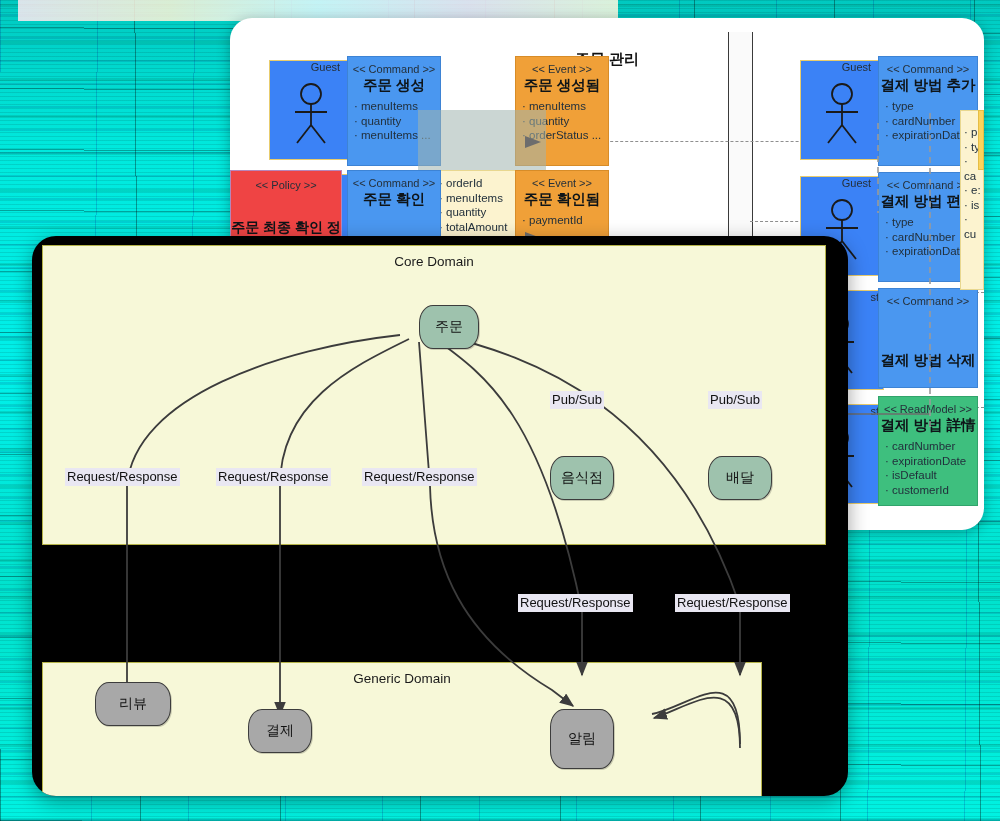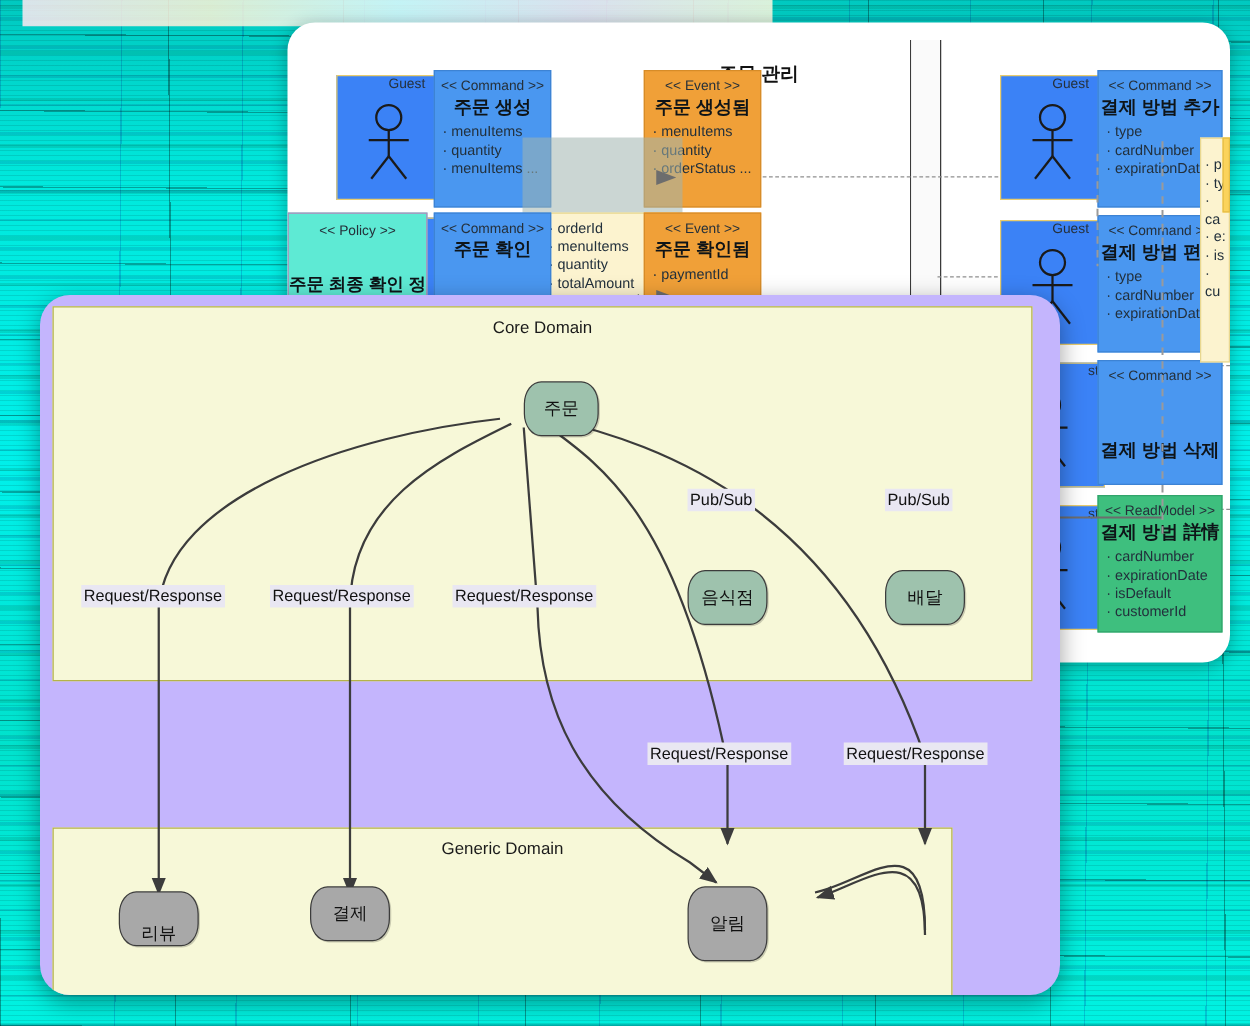--- a/index.html
+++ b/index.html
@@ -63,34 +63,34 @@
   .sticky{ position:absolute; font-size:11.5px; color:#20303c; }
   .sticky .stereo{ display:block; text-align:center; font-size:11px; color:#25303a; }
   .sticky .stname{ display:block; text-align:center; font-weight:bold; font-size:14.5px; color:#0e1418; margin-top:1px; }
   .sticky ul{ margin:4px 0 0 6px; padding:0; list-style:none; }
   .sticky ul li{ font-size:11.5px; line-height:14.5px; color:#22303c; }
   .sticky ul li::before{ content:"· "; }
 
   .s-actor { background:#3b82f6; border:1px solid #e8cc6d;padding-left:29px; }
   .s-cmd   { background:#4a97f0; border:1px solid #3d83d4; }
   .s-evt   { background:#f0a038; border:1px solid #d78c28; }
-  .s-pol   { background:#5eead4; border:1px solid #b786ba; }
+  .s-pol   { background:#ef4444; border:1px solid #b786ba; }
   .s-agg   { background:#fbd35b; border:1px solid #e5bd45; }
   .s-aggbody{ background:#fcf3cf; border:1px solid #e8d78f; }
   .s-read  { background:#3ebf7e; border:1px solid #31a46b; }
   .s-ghost { background:rgba(160,180,175,.55); }
 
   .actor-fig{ position:absolute; left:50%; transform:translateX(-50%); }
   .dashed-h{ position:absolute; height:0; border-top:1.6px dashed #8f8f8f; }
   .vline{ position:absolute; width:0; border-left:1.4px solid #3a3a3a; }
 
   
   #fg-card{
     position:absolute; left:32px; top:236px; width:816px; height:560px;
-    background:#c4b5fd; border-radius:24px;
+    background:#000000; border-radius:24px;
     box-shadow:0 6px 20px rgba(0,0,0,.38);
     overflow:hidden; z-index:3;
   }
   .domain-box{
     position:absolute; background:#f7f8d8;
     border:1.6px solid #b5b348;
   }
   .domain-label{
     position:absolute; width:100%; text-align:center; top:8px;
     font-size:13.5px; color:#1a1a1a;
@@ -346,21 +346,21 @@
 
   <div class="node core" style="left:387px; top:69px; width:60px; height:44px;">
     <span>주문</span>
   </div>
   <div class="node core" style="left:518px; top:220px; width:64px; height:44px;">
     <span>음식점</span>
   </div>
   <div class="node core" style="left:676px; top:220px; width:64px; height:44px;">
     <span>배달</span>
   </div>
-  <div class="node generic" style="left:63px; top:477px; width:64px; height:44px;align-items:flex-end;">
+  <div class="node generic" style="left:63px; top:446px; width:76px; height:44px;">
     <span>리뷰</span>
   </div>
   <div class="node generic" style="left:216px; top:473px; width:64px; height:44px;">
     <span>결제</span>
   </div>
   <div class="node generic" style="left:518px; top:473px; width:64px; height:60px;">
     <span>알림</span>
   </div>
 
   <div class="edge-label" style="left:33px; top:232px;">Request/Response</div>

